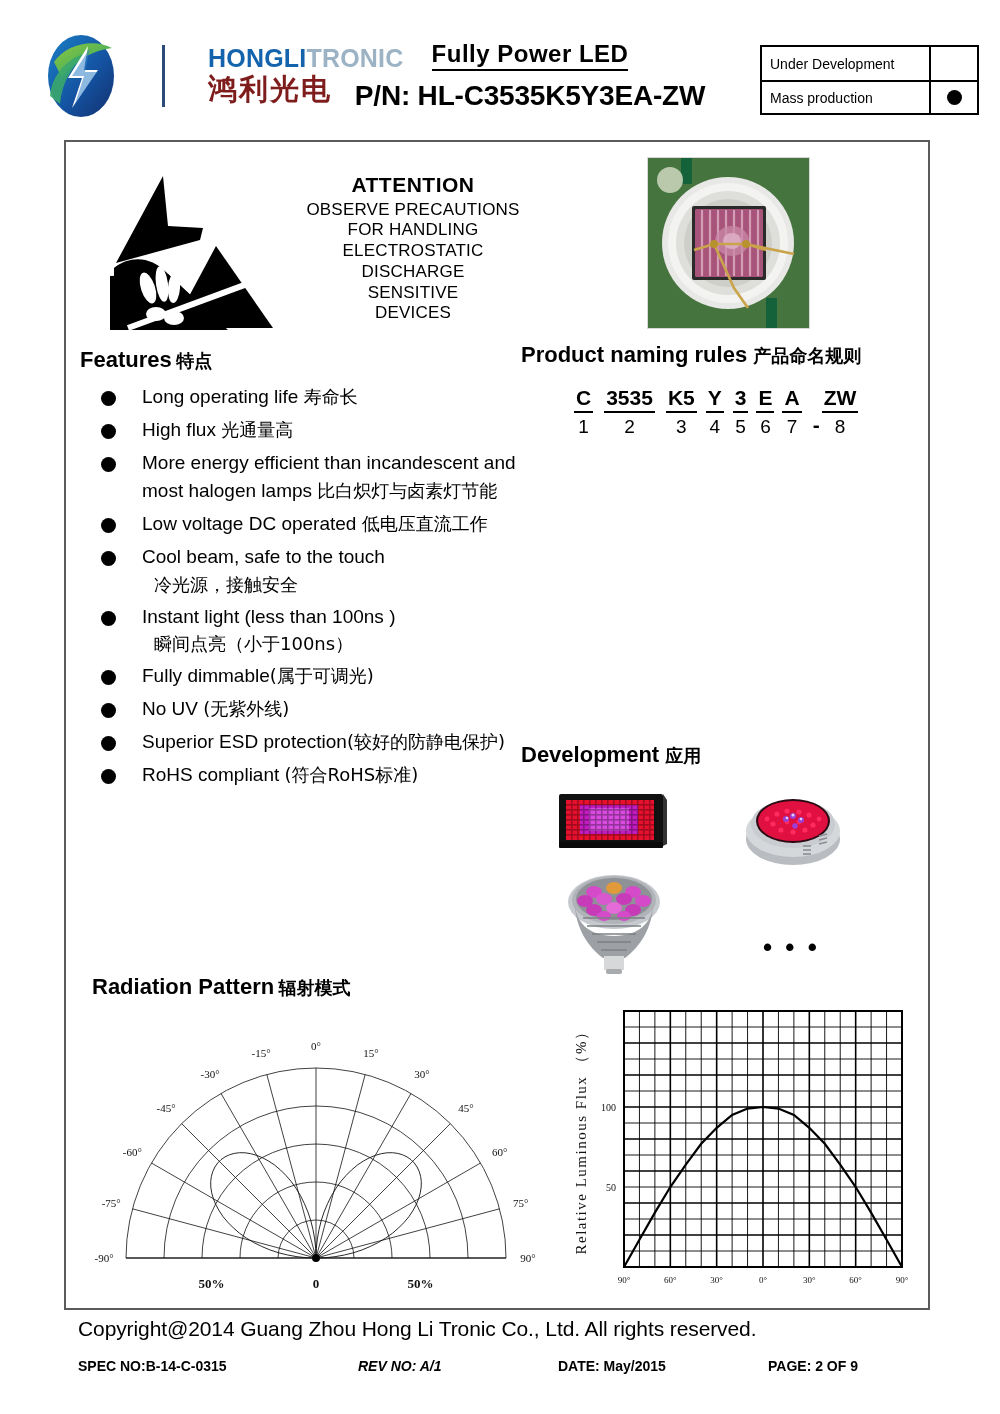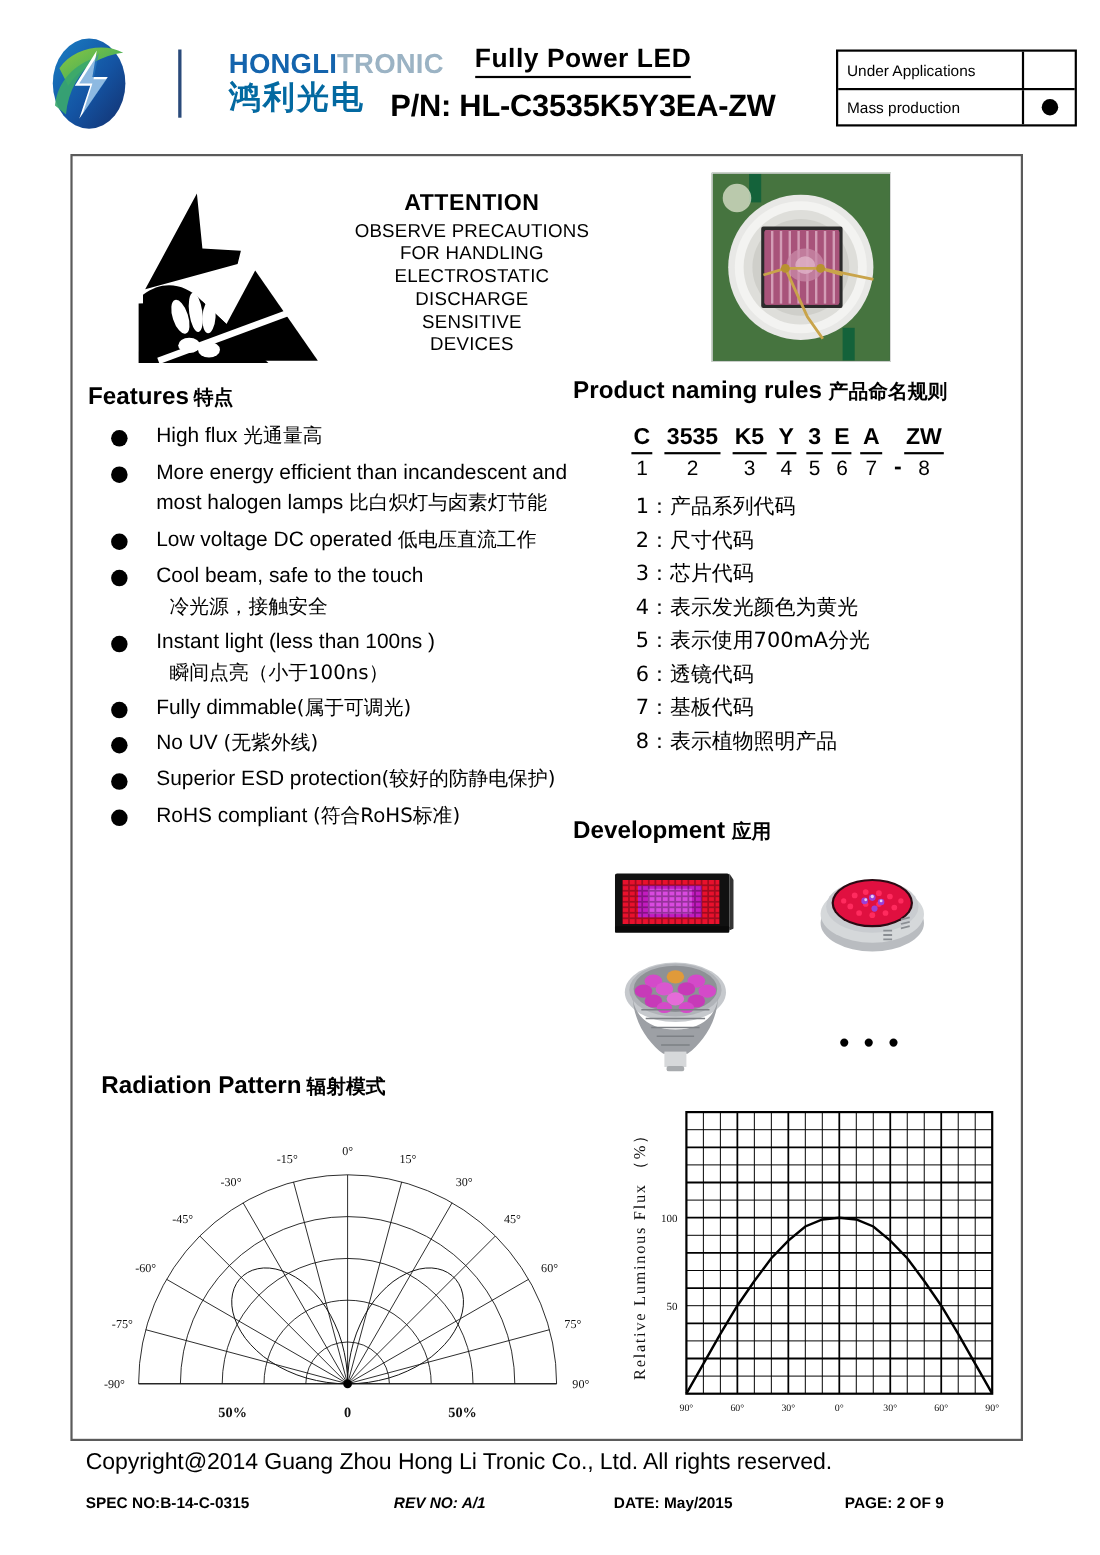--- a/index.html
+++ b/index.html
@@ -15,21 +15,21 @@
   
   .header { position: absolute; left: 0; top: 0; width: 1000px; height: 128px; }
 
   .logo-wrap { position: absolute; left: 42px; top: 32px; width: 300px; height: 88px; display: flex; align-items: center; gap: 32px; }
   .logo-mark { position: relative; width: 78px; height: 84px; flex: 0 0 78px; }
   .logo-divider { width: 3px; height: 62px; background: #2a4a7a; margin-left: 10px; margin-right: 11px; flex: 0 0 3px; }
   .logo-text { display: flex; flex-direction: column; justify-content: center; }
   .logo-line1 { font-size: 25px; font-weight: bold; letter-spacing: .2px; line-height: 1.05; white-space: nowrap; }
   .logo-hongli { color: #1464ad; }
   .logo-tronic { color: #9bb3c4; }
-  .logo-line2 { font-size: 29px; font-weight: bold; color: #0369a1; letter-spacing: 2px; line-height: 1.15; margin-top: 2px; }
+  .logo-line2 { font-size: 29px; font-weight: bold; color: #7f1d1d; letter-spacing: 2px; line-height: 1.15; margin-top: 2px; }
 
   .title-block { position: absolute; left: 340px; top: 40px; width: 380px; text-align: center; }
   .title-main { font-size: 24px; font-weight: bold; letter-spacing: .5px; display: inline-block; border-bottom: 2px solid #000; padding-bottom: 1px; }
   .title-pn { font-size: 28px; font-weight: bold; margin-top: 9px; letter-spacing: -0.2px; }
 
   .status-box { position: absolute; left: 760px; top: 45px; width: 219px; border: 2px solid #000; }
   .status-row { display: flex; height: 33px; }
   .status-row + .status-row { border-top: 2px solid #000; }
   .status-label { flex: 1; display: flex; align-items: center; padding-left: 8px; font-size: 14px; }
   .status-mark { width: 48px; border-left: 2px solid #000; display: flex; align-items: center; justify-content: center; }
@@ -37,21 +37,21 @@
 
   
   .frame {
     position: absolute; left: 64px; top: 140px;
     width: 866px; height: 1170px;
     border: 2px solid #5b5b5b;
     background: #fff;
   }
 
   
-  .esd { position: absolute; left: 48px; top: 16px; width: 440px; height: 190px; }
+  .esd { position: absolute; left: 32px; top: 16px; width: 440px; height: 190px; }
   .esd-icon { position: absolute; left: 10px; top: 10px; width: 165px; height: 175px; }
   .esd-text { position: absolute; left: 190px; top: 14px; width: 250px; text-align: center; line-height: 1.22; }
   .esd-title { font-size: 21px; font-weight: bold; letter-spacing: .5px; margin-bottom: 2px; }
   .esd-line { font-size: 17px; letter-spacing: .2px; }
 
   
   .led-photo { position: absolute; left: 581px; top: 15px; width: 163px; height: 172px; border: 1px solid #d8d8d8; overflow: hidden; background: #3d6b3f; }
 
   
   .h-sec { font-weight: bold; font-size: 22px; }
@@ -140,21 +140,21 @@
       </div>
     </div>
 
     <div class="title-block">
       <div class="title-main">Fully  Power  LED</div>
       <div class="title-pn">P/N: HL-C3535K5Y3EA-ZW</div>
     </div>
 
     <div class="status-box">
       <div class="status-row">
-        <div class="status-label">Under Applications</div>
+        <div class="status-label">Under Development</div>
         <div class="status-mark"></div>
       </div>
       <div class="status-row">
         <div class="status-label">Mass production</div>
         <div class="status-mark">
           <span class="dot-filled"></span>
         </div>
       </div>
     </div>
   </div>
@@ -225,20 +225,21 @@
         <circle cx="98" cy="86" r="4" fill="#b8922f"></circle>
       </svg>
     </div>
 
     <div class="features">
       <div class="features-head">
         <span class="h-sec">Features</span>
         <span class="h-cn">特点</span>
       </div>
       <ul class="feat-list">
+        <li class="feat-item"><span class="bullet"></span><span>Long operating life </span><span class="cn">寿命长</span></li>
         <li class="feat-item"><span class="bullet"></span><span>High flux </span><span class="cn">光通量高</span></li>
         <li class="feat-item"><span class="bullet"></span><span>More energy efficient than incandescent and most halogen lamps </span><span class="cn">比白炽灯与卤素灯节能</span></li>
         <li class="feat-item"><span class="bullet"></span><span>Low voltage DC operated </span><span class="cn">低电压直流工作</span></li>
         <li class="feat-item"><span class="bullet"></span><span>Cool beam, safe to the touch</span>
           <div class="feat-sub" style="padding-left:12px">冷光源，接触安全</div>
         </li>
         <li class="feat-item"><span class="bullet"></span><span>Instant light (less than 100ns )</span>
           <div class="feat-sub" style="padding-left:12px">瞬间点亮（小于100ns）</div>
         </li>
         <li class="feat-item"><span class="bullet"></span><span>Fully dimmable</span><span class="cn">(属于可调光)</span></li>
@@ -263,30 +264,20 @@
         <div class="code-seg"><span class="c-top">Y</span><div class="c-num">4</div></div>
         <div style="width:9px"></div>
         <div class="code-seg"><span class="c-top">3</span><div class="c-num">5</div></div>
         <div style="width:8px"></div>
         <div class="code-seg"><span class="c-top">E</span><div class="c-num">6</div></div>
         <div style="width:8px"></div>
         <div class="code-seg"><span class="c-top">A</span><div class="c-num">7</div></div>
         <div style="width:11px"></div>
         <div class="code-dash">-</div>
         <div class="code-seg"><span class="c-top">ZW</span><div class="c-num">8</div></div>
-      </div>
-      <div class="naming-list">
-        <div class="naming-item">1：产品系列代码</div>
-        <div class="naming-item">2：尺寸代码</div>
-        <div class="naming-item">3：芯片代码</div>
-        <div class="naming-item">4：表示发光颜色为黄光</div>
-        <div class="naming-item">5：表示使用700mA分光</div>
-        <div class="naming-item">6：透镜代码</div>
-        <div class="naming-item">7：基板代码</div>
-        <div class="naming-item">8：表示植物照明产品</div>
       </div>
     </div>
 
     <div class="apps">
       <div class="apps-head">
         <span class="h-sec">Development </span>
         <span class="h-cn">应用</span>
       </div>
       <div class="apps-imgs">
 

